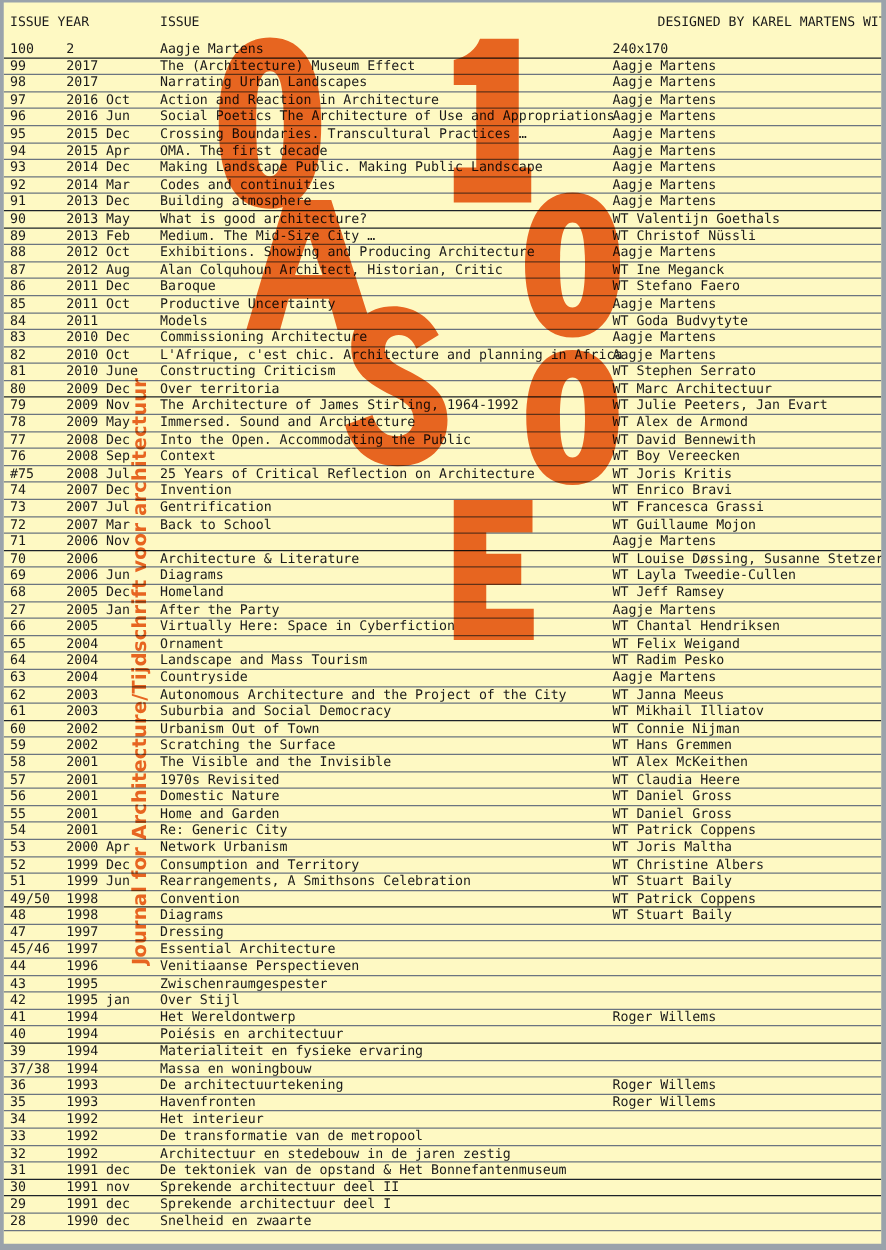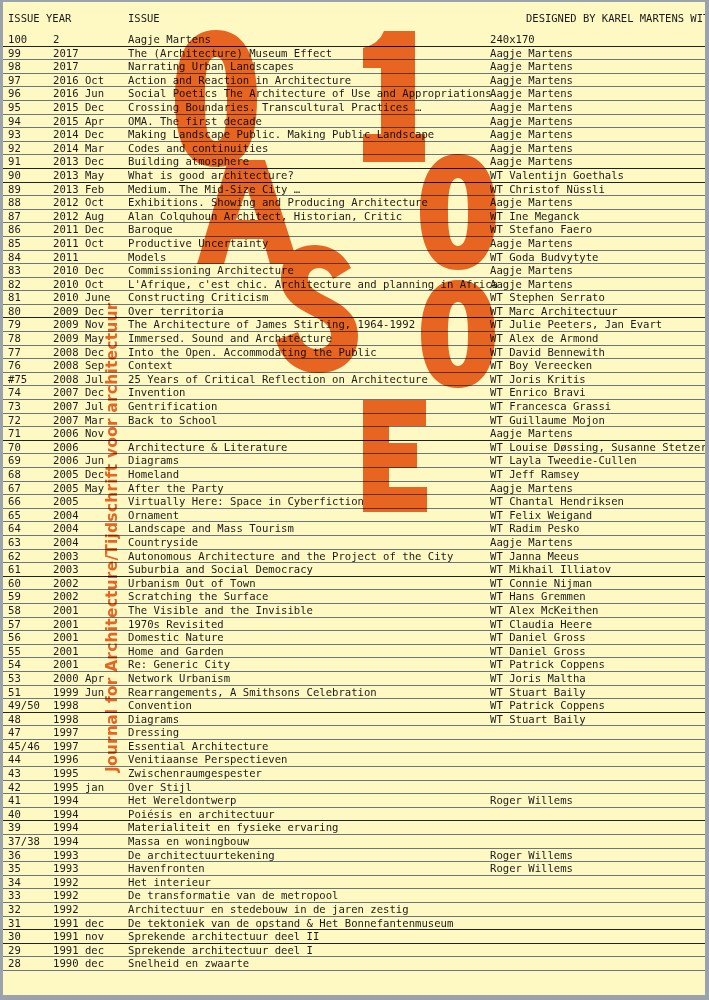--- a/index.html
+++ b/index.html
@@ -254,22 +254,22 @@
         <span class="t">Diagrams</span>
         <span class="d">WT Layla Tweedie-Cullen</span>
       </div>
       <div class="row">
         <span class="i">68</span>
         <span class="y">2005 Dec</span>
         <span class="t">Homeland</span>
         <span class="d">WT Jeff Ramsey</span>
       </div>
       <div class="row">
-        <span class="i">67</span>
-        <span class="y">2005 May</span>
+        <span class="i">27</span>
+        <span class="y">2005 Jan</span>
         <span class="t">After the Party</span>
         <span class="d">Aagje Martens</span>
       </div>
       <div class="row">
         <span class="i">66</span>
         <span class="y">2005</span>
         <span class="t">Virtually Here: Space in Cyberfiction</span>
         <span class="d">WT Chantal Hendriksen</span>
       </div>
       <div class="row">
@@ -344,20 +344,26 @@
         <span class="t">Re: Generic City</span>
         <span class="d">WT Patrick Coppens</span>
       </div>
       <div class="row">
         <span class="i">53</span>
         <span class="y">2000 Apr</span>
         <span class="t">Network Urbanism</span>
         <span class="d">WT Joris Maltha</span>
       </div>
       <div class="row">
+        <span class="i">52</span>
+        <span class="y">1999 Dec</span>
+        <span class="t">Consumption and Territory</span>
+        <span class="d">WT Christine Albers</span>
+      </div>
+      <div class="row">
         <span class="i">51</span>
         <span class="y">1999 Jun</span>
         <span class="t">Rearrangements, A Smithsons Celebration</span>
         <span class="d">WT Stuart Baily</span>
       </div>
       <div class="row bold">
         <span class="i">49/50</span>
         <span class="y">1998</span>
         <span class="t">Convention</span>
         <span class="d">WT Patrick Coppens</span>

